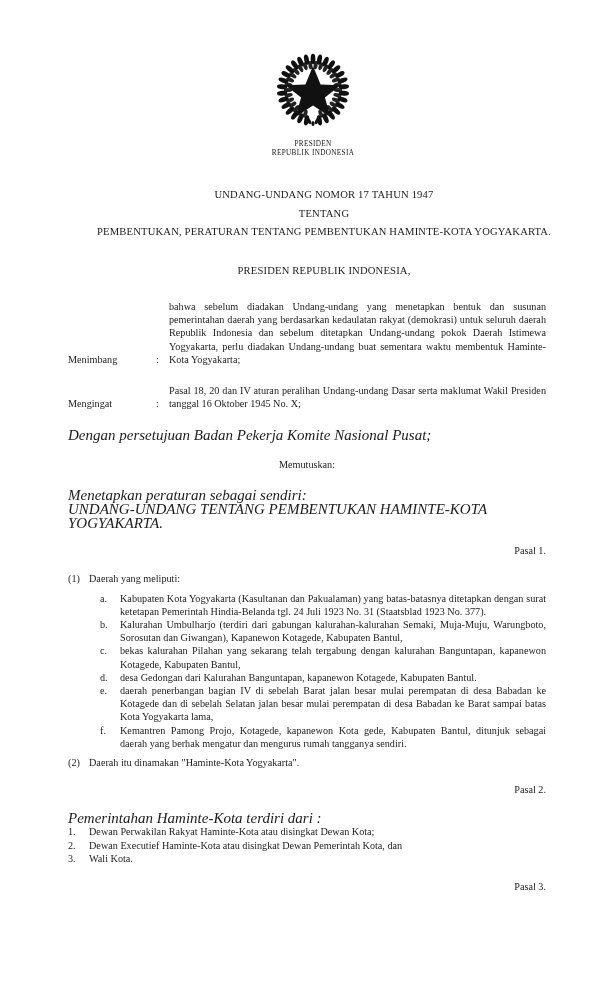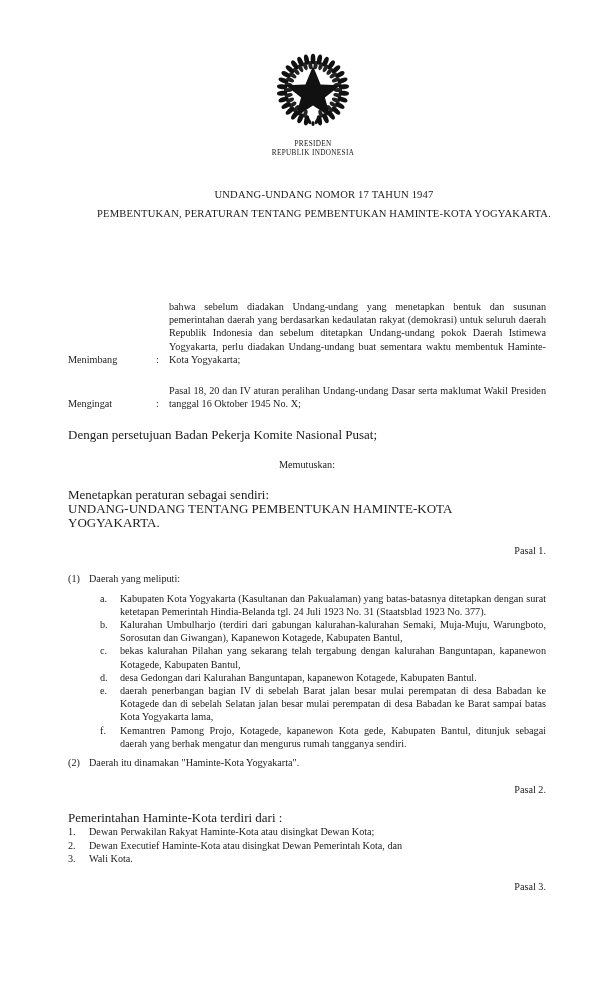--- a/index.html
+++ b/index.html
@@ -90,22 +90,23 @@
     flex: 1 1 auto;
     text-align: justify;
     text-justify: inter-word;
   }
   .gap-14 { height: 14px; }
   .gap-16 { height: 16px; }
   .gap-18 { height: 18px; }
   .gap-6  { height: 6px; }
 
   .plain-line {
-    font-size: 13px;
+    font-size: 15px;
     line-height: 14px;
+    font-style: italic;
   }
   .centered-line {
     text-align: center;
     font-size: 10.2px;
     line-height: 14px;
   }
   .pasal-heading {
     text-align: right;
     font-size: 10.2px;
     line-height: 14px;
@@ -253,21 +254,23 @@
       </svg>
     </div>
     <div class="emblem-caption">
       <div>PRESIDEN</div>
       <div>REPUBLIK INDONESIA</div>
     </div>
   </div>
 
   <div class="titles">
     <div class="title-line">UNDANG-UNDANG NOMOR 17 TAHUN 1947</div>
+    <div class="title-line">TENTANG</div>
     <div class="title-line">PEMBENTUKAN, PERATURAN TENTANG PEMBENTUKAN HAMINTE-KOTA YOGYAKARTA.</div>
+    <div class="title-line subject-line">PRESIDEN REPUBLIK INDONESIA,</div>
   </div>
 
   <div class="body-area">
 
     <div class="consid-row">
       <div class="consid-label">Menimbang</div>
       <div class="consid-colon">:</div>
       <div class="consid-text">bahwa sebelum diadakan Undang-undang yang menetapkan bentuk dan susunan pemerintahan daerah yang berdasarkan kedaulatan rakyat (demokrasi) untuk seluruh daerah Republik Indonesia dan sebelum ditetapkan Undang-undang pokok Daerah Istimewa Yogyakarta, perlu diadakan Undang-undang buat sementara waktu membentuk Haminte-Kota Yogyakarta;</div>
     </div>
 

